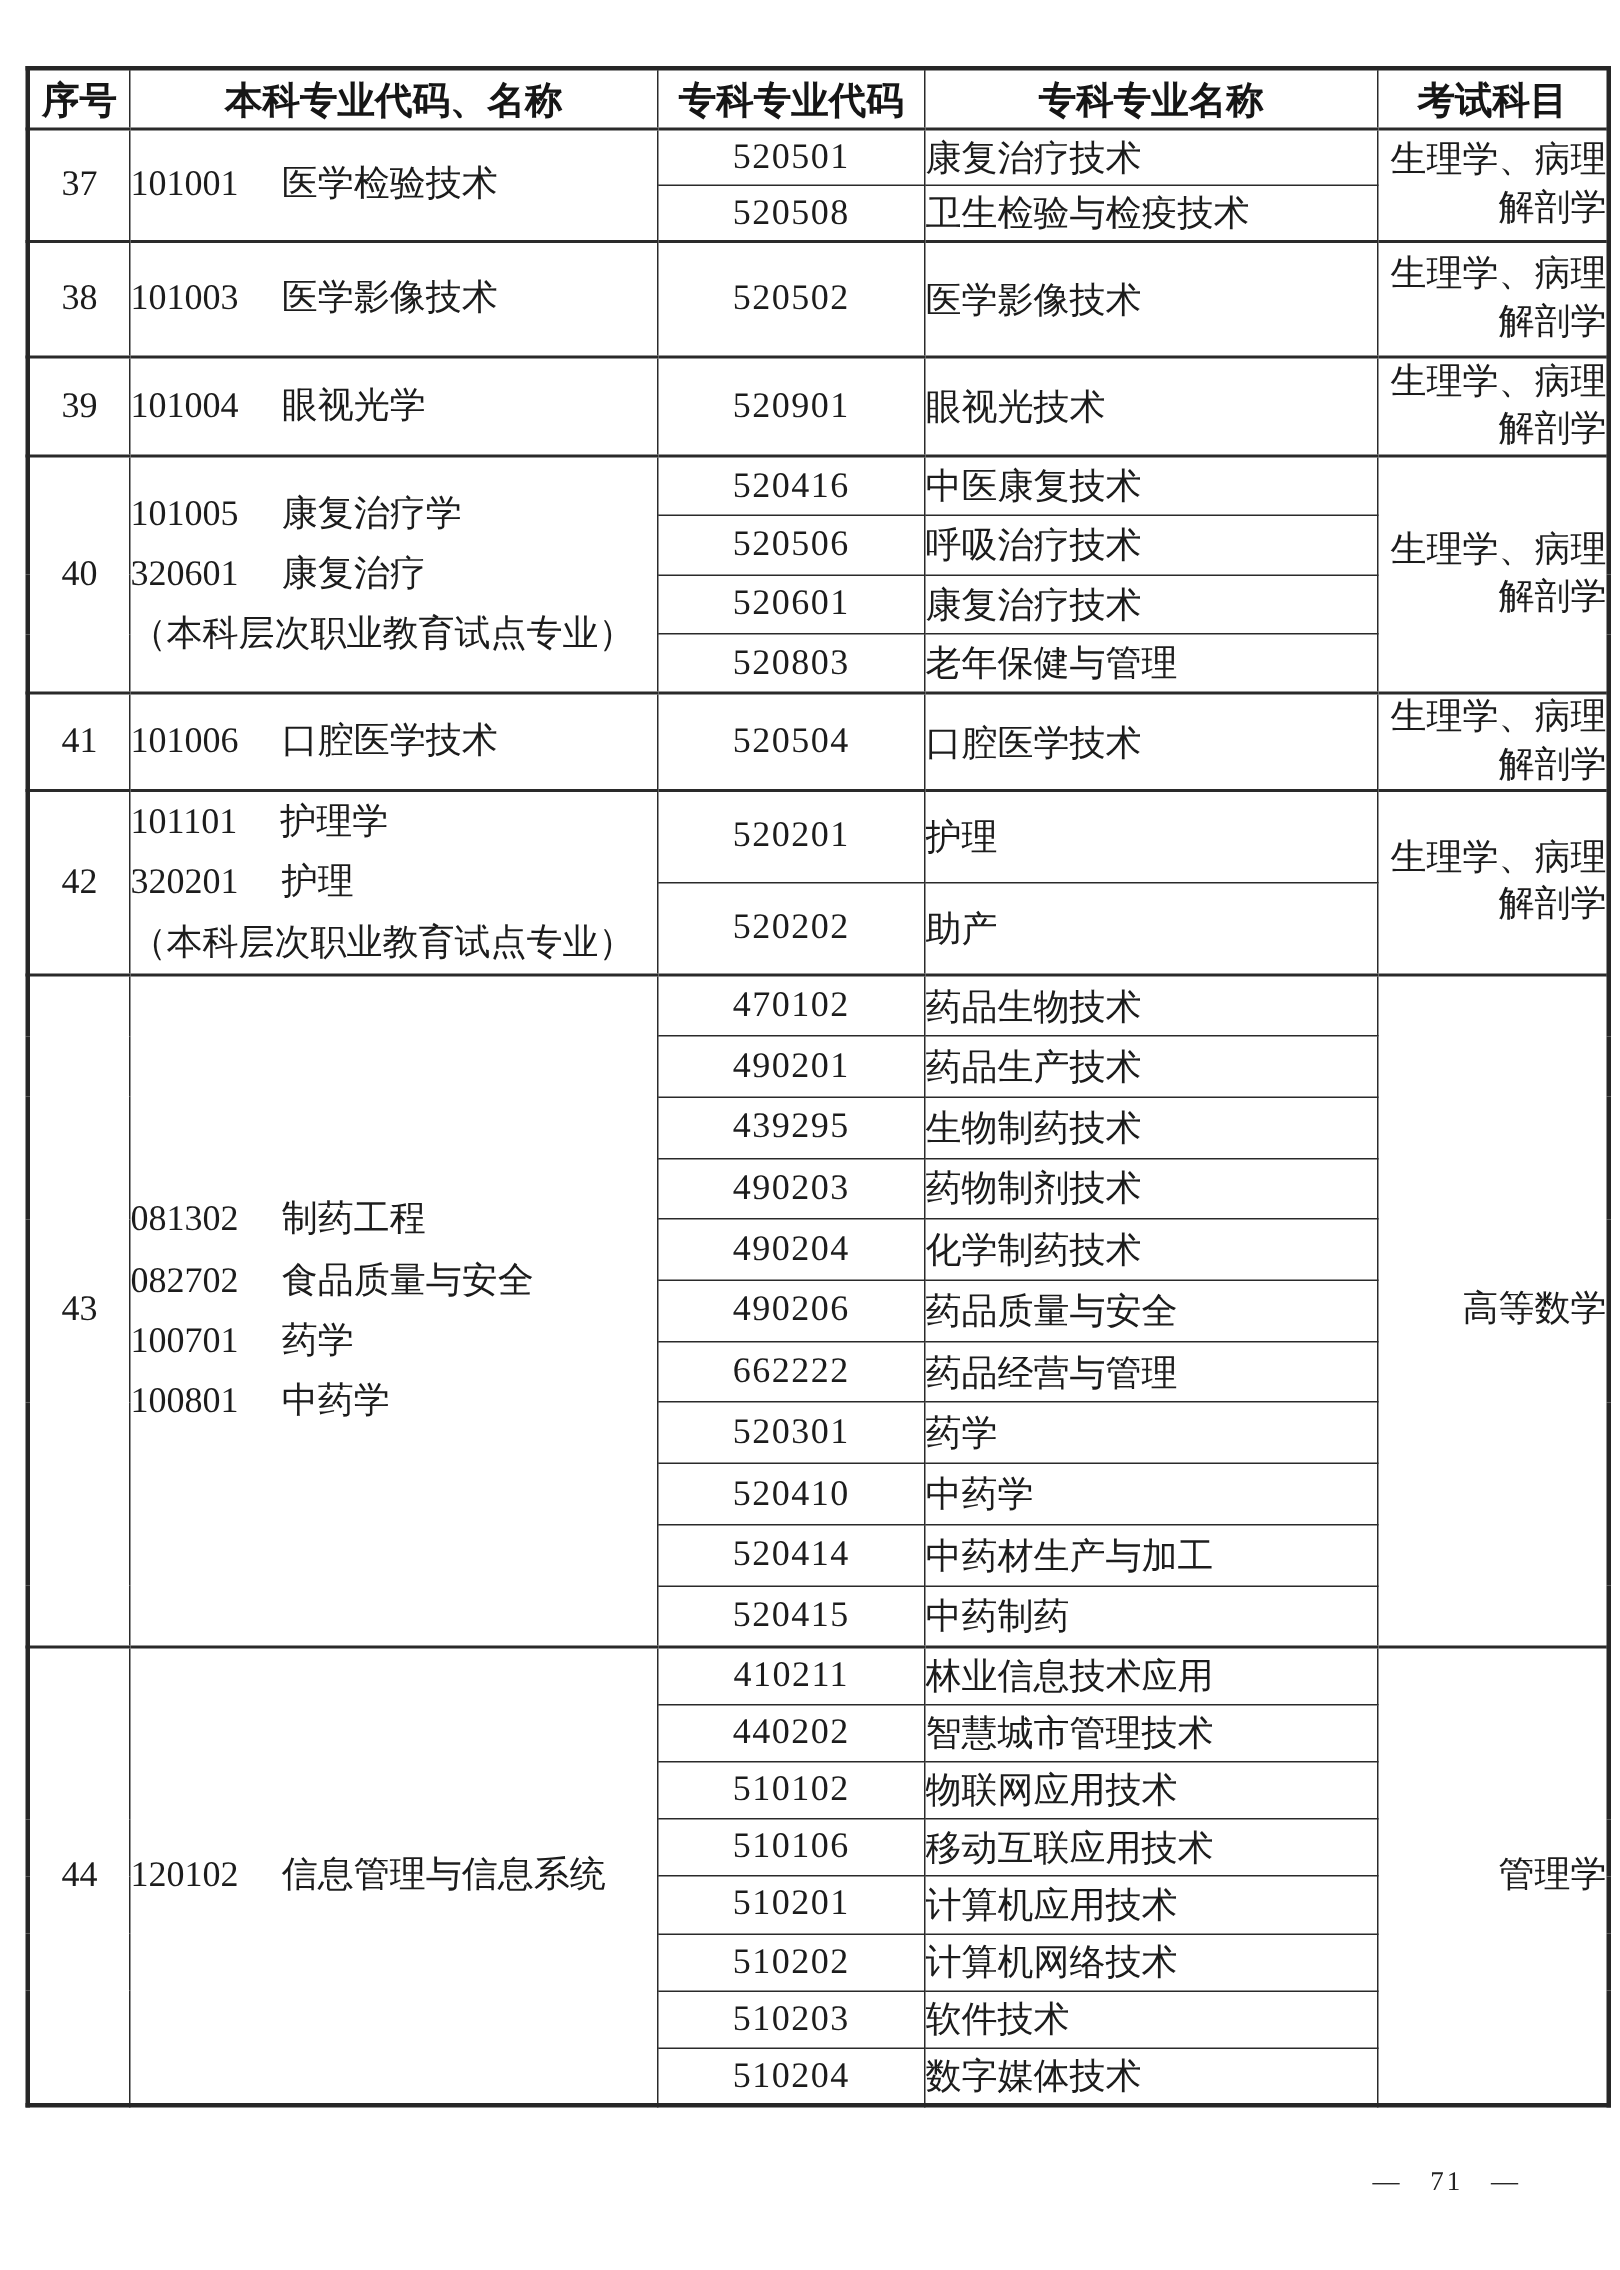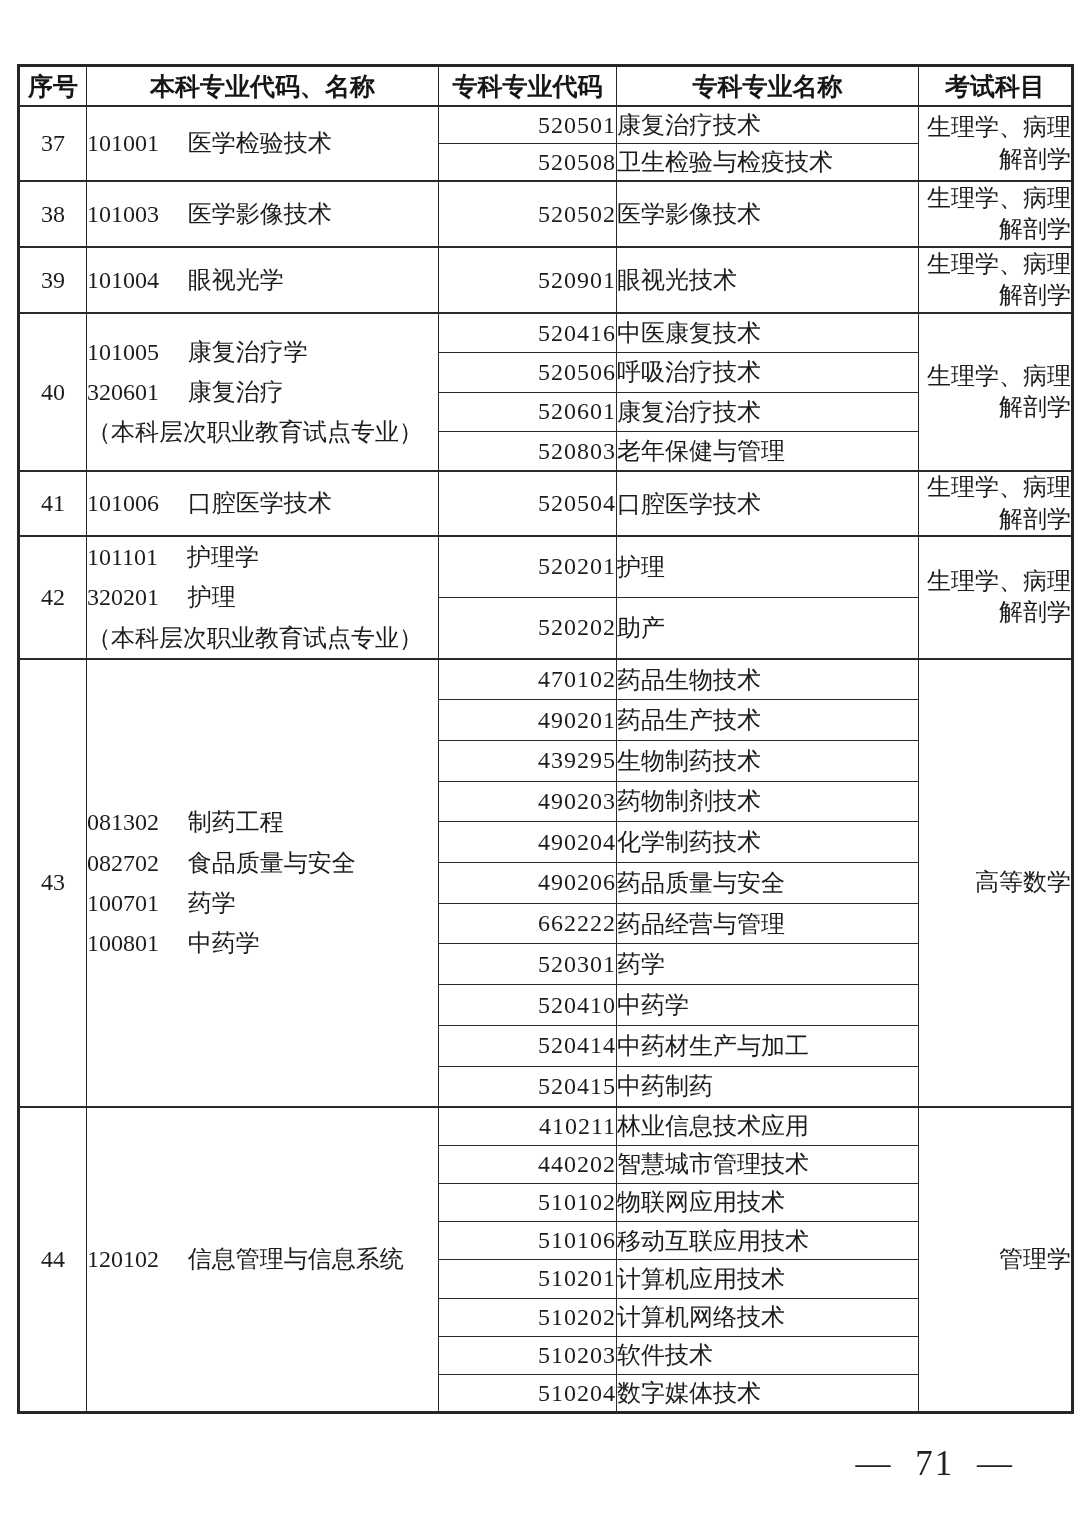--- a/index.html
+++ b/index.html
@@ -12,21 +12,21 @@
     width: 1080px;
     height: 1513px;
     background: #ffffff;
     font-family: "Liberation Serif", "DejaVu Serif", serif;
     color: #1e1e1e;
     overflow: hidden;
   }
   table.mapping {
     position: absolute;
     left: 17px;
-    top: 64px;
+    top: 44px;
     width: 1054px;
     border-collapse: collapse;
     table-layout: fixed;
     border: 3px solid #262626;
   }
   table.mapping th,
   table.mapping td {
     border: 1.5px solid #2a2a2a;
     padding: 0;
     overflow: hidden;
@@ -51,42 +51,42 @@
   }
   td.undergrad-cell {
     text-align: left;
     padding-left: 14px;
     padding-right: 4px;
     white-space: pre-line;
     line-height: 1.68;
     word-spacing: 0.95em;
   }
   td.code-cell {
-    text-align: right;
+    text-align: center;
     letter-spacing: 1px;
   }
   td.name-cell {
     text-align: left;
     padding-left: 12px;
     padding-right: 4px;
   }
   td.subject-cell {
     text-align: right;
     white-space: pre-line;
     line-height: 1.3;
     padding: 2px;
   }
   tr.major-start td {
     border-top-width: 2.5px;
   }
   .page-number {
     position: absolute;
     top: 1444px;
     right: 66px;
-    font-size: 35px;
+    font-size: 18px;
     letter-spacing: 2px;
     word-spacing: 12px;
     color: #222222;
     font-family: "Liberation Serif", "DejaVu Serif", serif;
   }
 </style>
 </head>
 <body>
 
 <div class="page">
@@ -114,21 +114,21 @@
           <td class="undergrad-cell" rowspan="2">101001 医学检验技术</td>
           <td class="code-cell">520501</td>
           <td class="name-cell">康复治疗技术</td>
           <td class="subject-cell" rowspan="2">生理学、病理
 解剖学</td>
         </tr>
         <tr style="height: 37.5px;">
           <td class="code-cell">520508</td>
           <td class="name-cell">卫生检验与检疫技术</td>
         </tr>
-        <tr class="major-start" style="height: 66px;">
+        <tr class="major-start" style="height: 77px;">
           <td class="seq-cell">38</td>
           <td class="undergrad-cell">101003 医学影像技术</td>
           <td class="code-cell">520502</td>
           <td class="name-cell">医学影像技术</td>
           <td class="subject-cell">生理学、病理
 解剖学</td>
         </tr>
         <tr class="major-start" style="height: 66px; padding-left: 16px;">
           <td class="seq-cell">39</td>
           <td class="undergrad-cell">101004 眼视光学</td>

